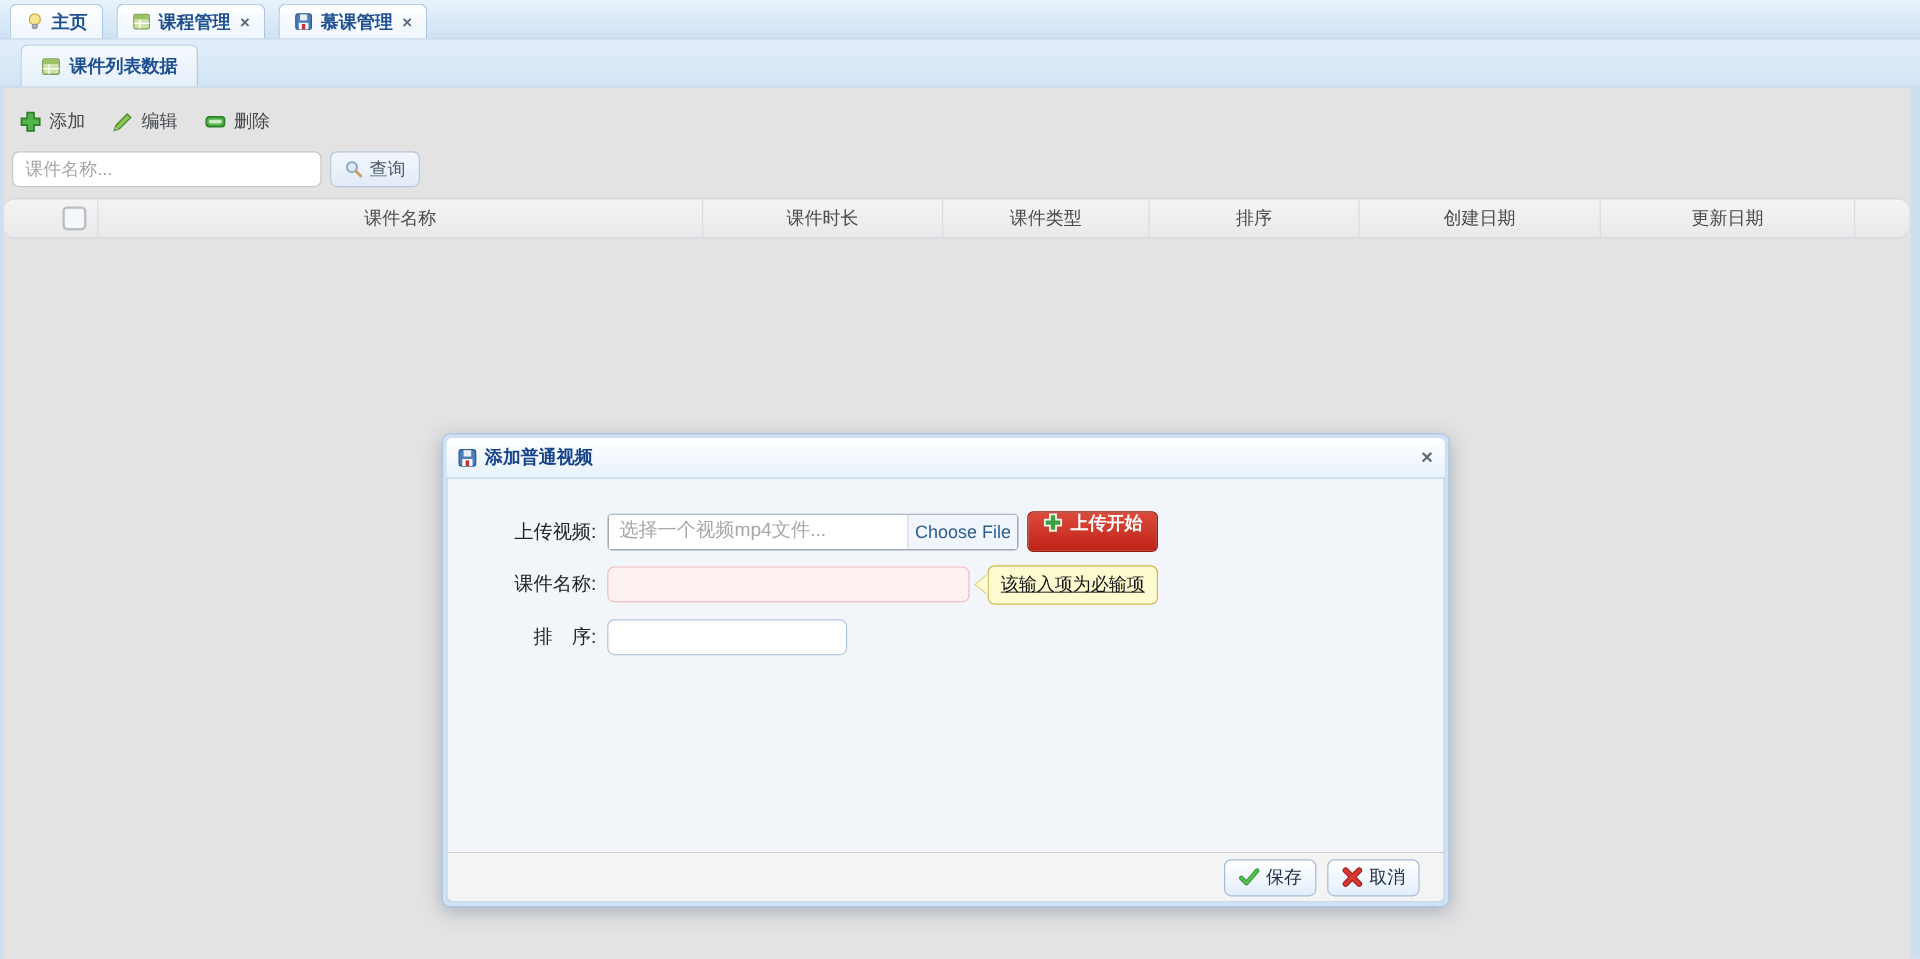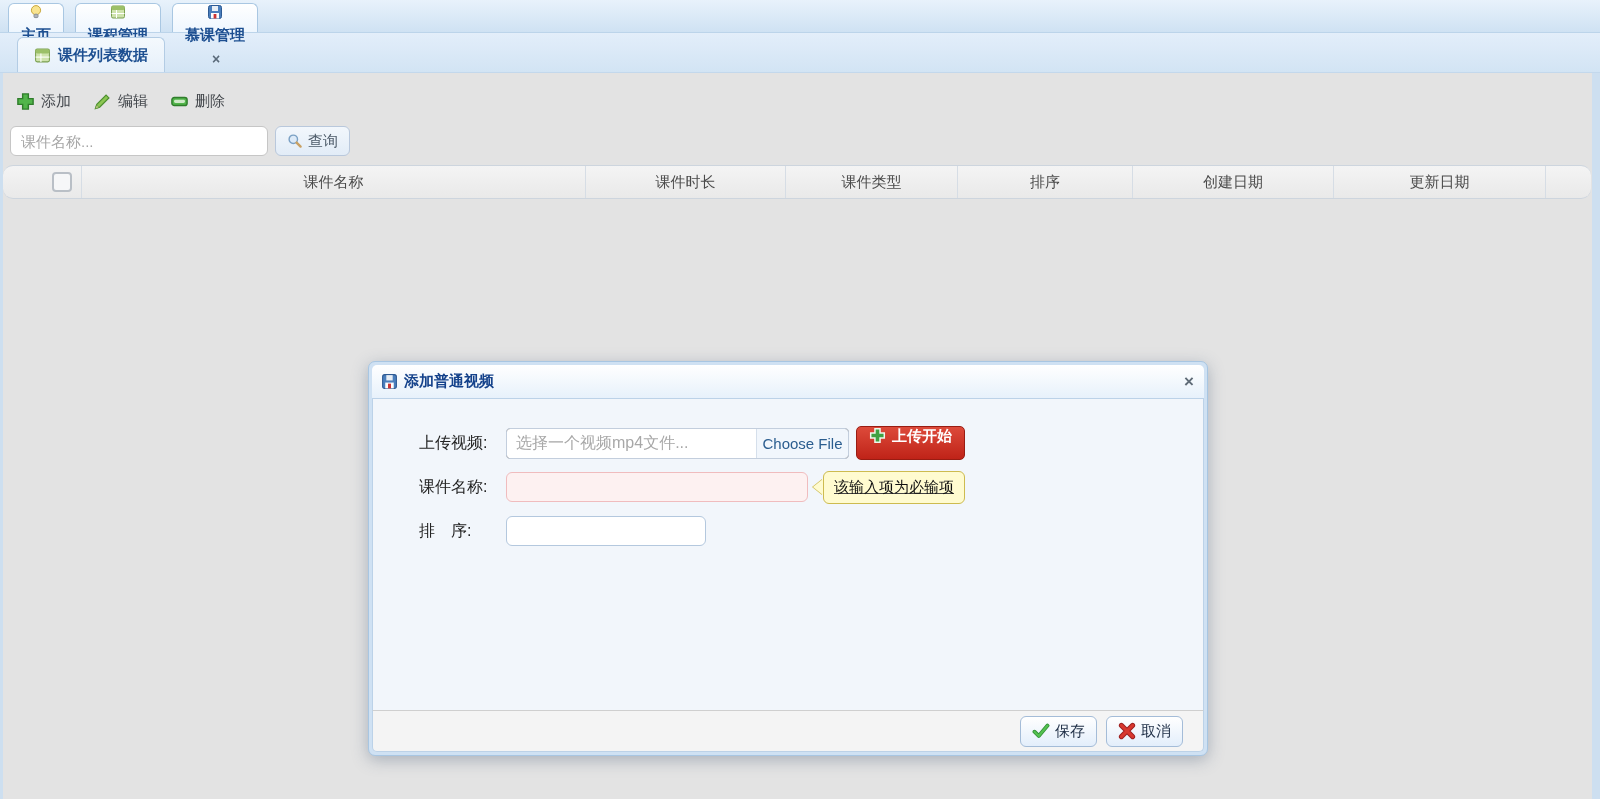--- a/index.html
+++ b/index.html
@@ -12,21 +12,21 @@
   .tabbar {
     height:33px; background:linear-gradient(#e8f2fb,#cfe2f3);
     display:flex; align-items:flex-end; padding-left:8px; gap:11px;
     border-bottom:1px solid #bcd4ea;
   }
   .tab {
     height:29px; display:flex; align-items:center; gap:6px;
     background:linear-gradient(#ffffff,#eef6fe);
     border:1px solid #a9c7e2; border-bottom:none;
     border-radius:6px 6px 0 0; padding:0 12px;
-    color:#1d4f91; font-weight:bold; cursor:pointer; white-space:nowrap;flex-direction:column;
+    color:#1d4f91; font-weight:bold; cursor:pointer; white-space:nowrap;
   }
   .tab .close-x { color:#5a6a7a; font-weight:bold; font-size:14px; margin-left:2px; }
   
   .panelbar {
     height:40px; background:linear-gradient(#e3eefa,#d2e4f4);
     display:flex; align-items:flex-end; padding-left:17px;
     border-bottom:1px solid #c3d8ec;
   }
   .panel-tab {
     height:35px; display:flex; align-items:center; gap:7px;
@@ -85,21 +85,21 @@
     height:33px; display:flex; align-items:center; gap:6px; padding:0 10px 0 9px;
     background:linear-gradient(#ffffff,#e7f1fb); border-radius:5px 5px 0 0;
   }
   .dlg-title { color:#15428b; font-weight:bold; font-size:15px; flex:1; }
   .dlg-close { color:#5f6b77; font-size:17px; font-weight:bold; cursor:pointer; line-height:1; }
   .dlg-body {
     flex:1; background:#f2f6fb; border:1px solid #bcd2e8; border-bottom:none;
     padding:29px 0 0 46px;
   }
   .form-row { display:flex; align-items:center; height:30px; margin-bottom:14px; }
-  .form-label { width:78px; text-align:left; margin-right:9px; color:#222; font-size:16px; white-space:nowrap; }
+  .form-label { width:78px; text-align:right; margin-right:9px; color:#222; font-size:16px; white-space:nowrap; }
   .filebox {
     width:343px; height:31px; display:flex; background:#404040;
     border:1px solid #c3cedd; border-radius:4px; overflow:hidden;
   }
   .filebox-text {
     flex:1; border:none; outline:none; padding:0 9px; font-size:16px; color:#333;
     font-family:"Liberation Sans","DejaVu Sans",sans-serif; background:#fff;
   }
   .filebox-text::placeholder { color:#a8a8a8; }
   .choose-file {

